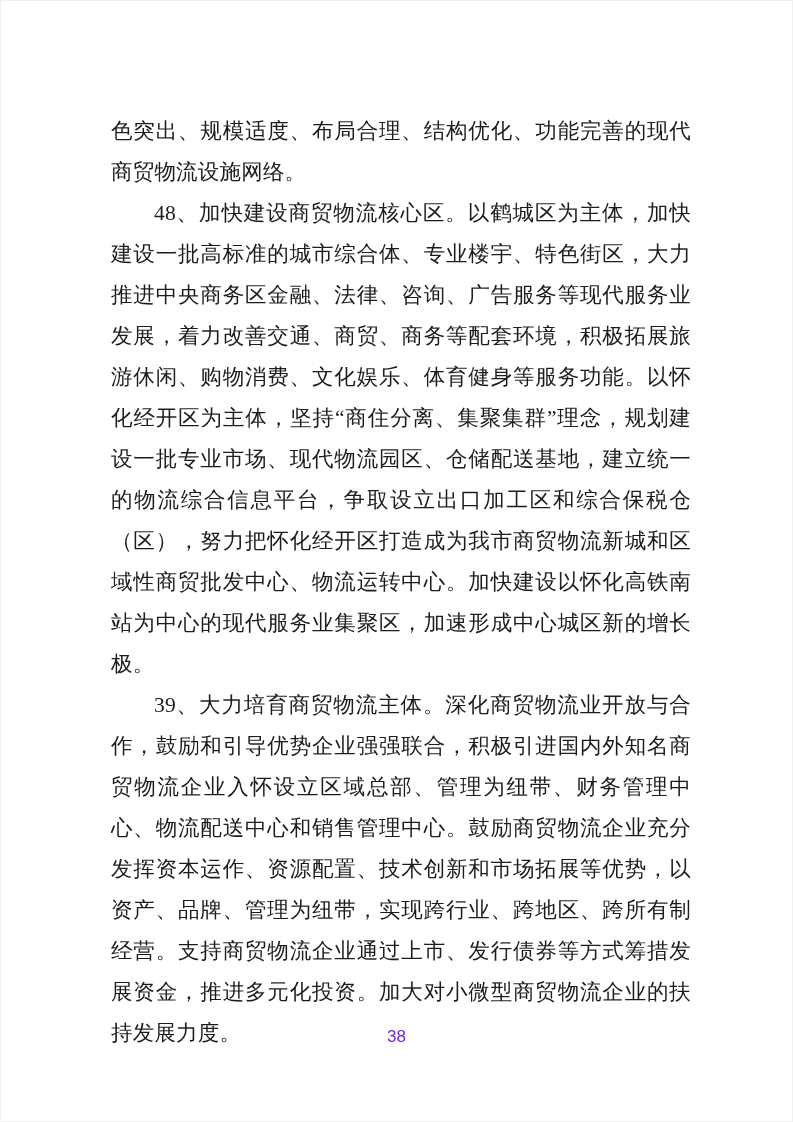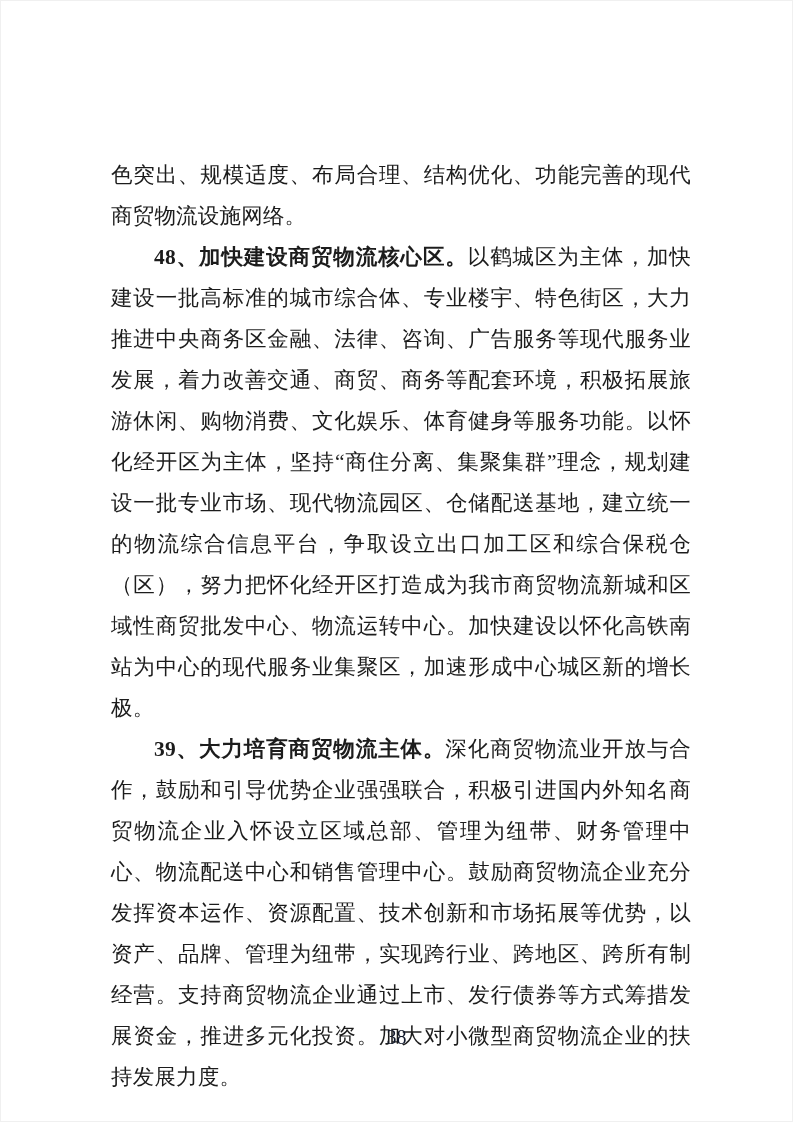--- a/index.html
+++ b/index.html
@@ -29,35 +29,34 @@
     text-justify: inter-ideograph;
     letter-spacing: 0.2px;
   }
   .para {
     margin: 0;
     padding: 0;
     text-indent: 2em;
   }
   .para.no-indent {
     text-indent: 0;
-    margin-top: 44px;
   }
   .para .lead {
-    font-weight: bold;
+    font-weight: normal;
   }
   .page-number {
     position: absolute;
     top: 1026px;
     left: 0;
     width: 100%;
     text-align: center;
-    font-family: Liberation Serif, serif;
-    font-size: 20px;
+    font-family: Liberation Sans, sans-serif;
+    font-size: 17px;
     line-height: 22px;
-    color: #0f172a;
+    color: #6d28d9;
   }
 </style>
 </head>
 <body>
 
 <div class="page">
   <div class="content">
 
     <p class="para no-indent"><span>色突出、规模适度、布局合理、结构优化、功能完善的现代商贸物流设施网络。</span></p>
 

